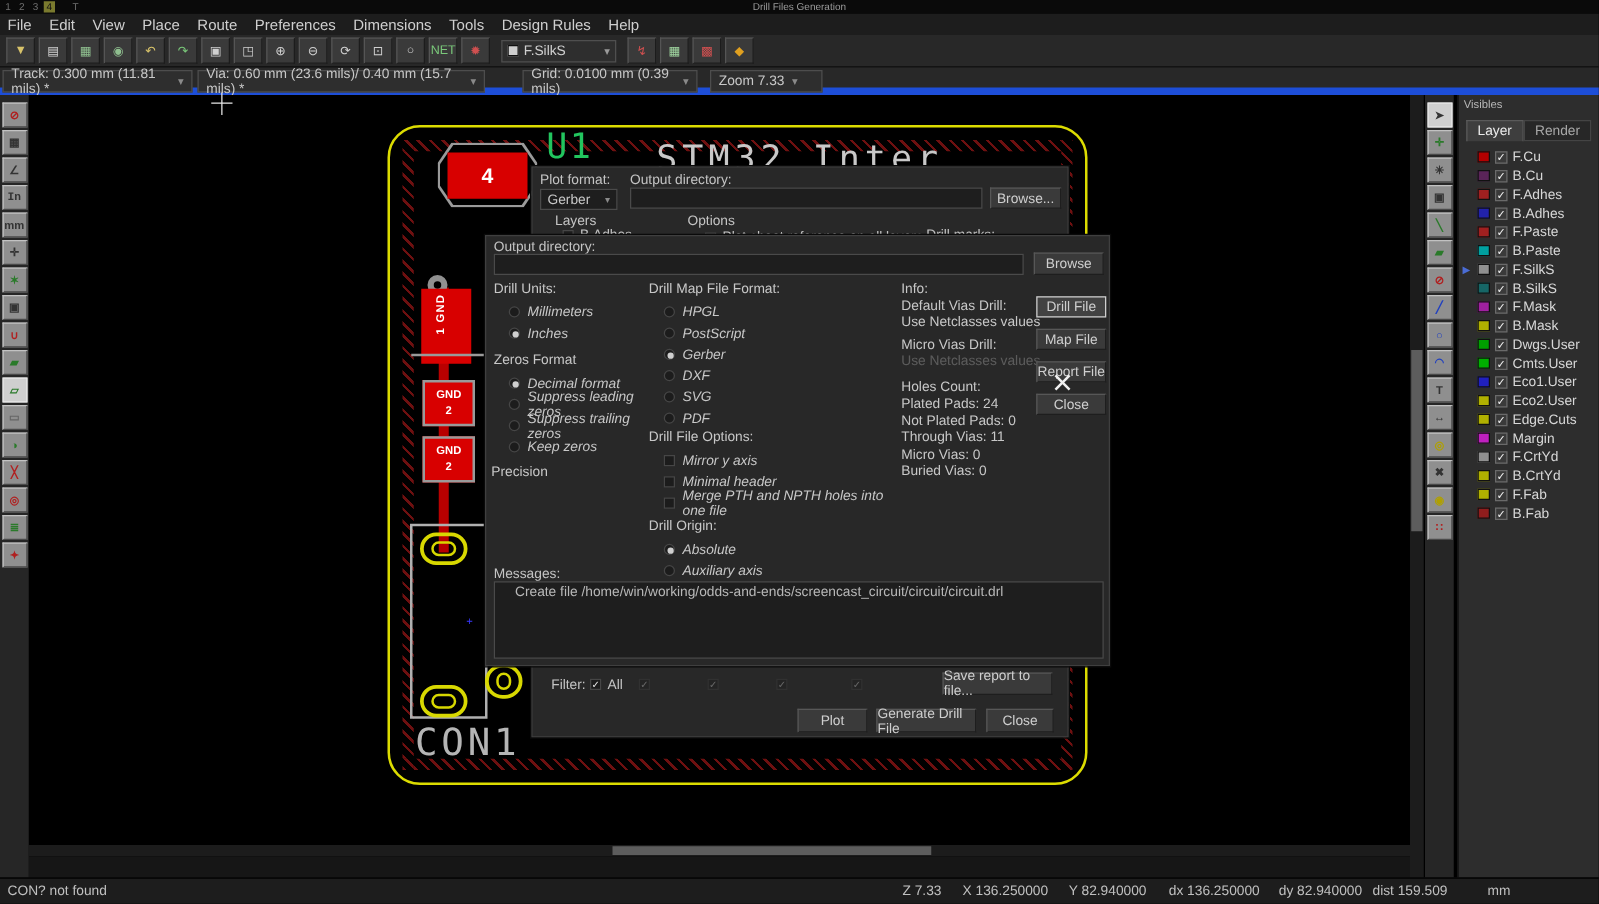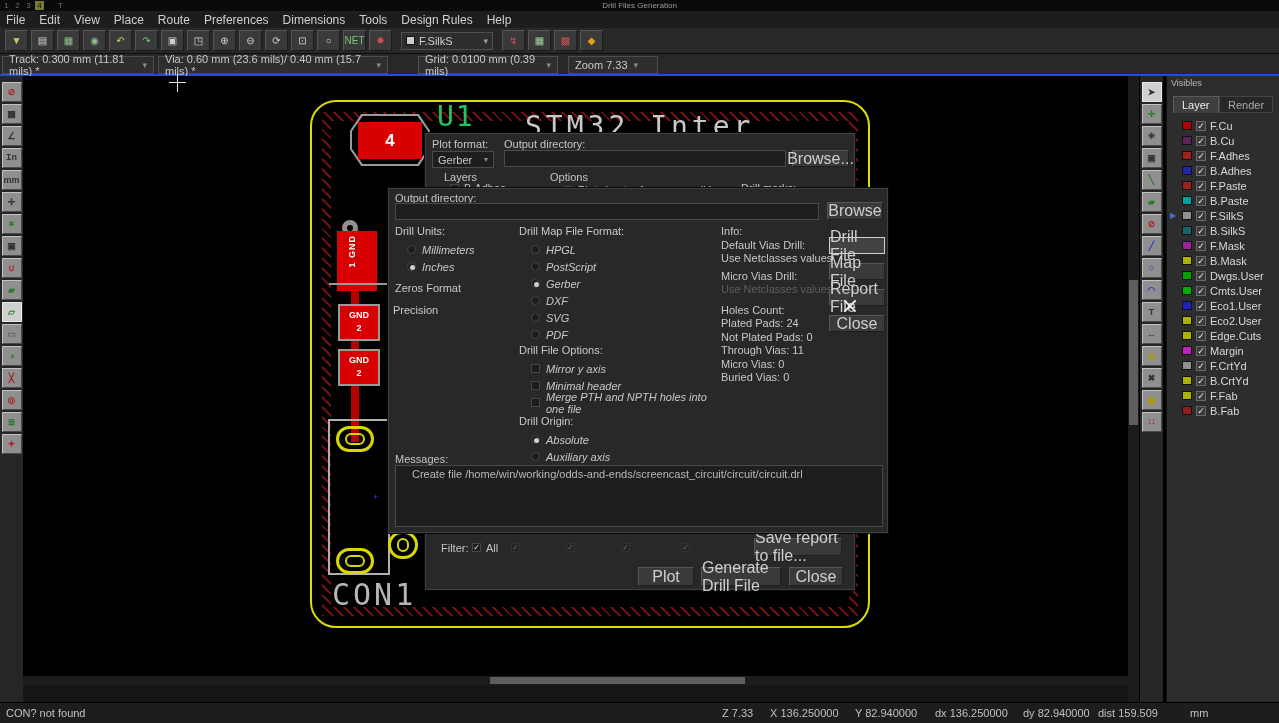--- a/index.html
+++ b/index.html
@@ -23,21 +23,21 @@
     border-bottom:1px solid #0d0d0d; display:flex; align-items:center; gap:3px; padding-left:5px; }
   .tbtn { width:23px; height:21px; background:#3a3a3a; border:1px solid #1c1c1c;
     border-top-color:#555; border-left-color:#555; color:#cfcfcf;
     font-size:12px; display:flex; align-items:center; justify-content:center; }
   #layer-select { width:92px; height:18px; background:#2e2e2e; border:1px solid #4f4f4f;
     display:flex; align-items:center; gap:4px; padding:0 4px; color:#d0d0d0; font-size:11px; margin:0 6px; }
   #layer-select .sw { width:9px; height:9px; background:#cfcfcf; border:1px solid #111; }
   #layer-select .arr { margin-left:auto; color:#9a9a9a; font-size:9px; }
 
   #auxbar { left:0; top:54px; width:1279px; height:22px; background:#282828;
-    border-bottom:2px solid #1d4ed8; }
+    border-bottom:6px solid #1d4ed8; }
   .auxbox { position:absolute; top:2px; height:18px; background:#2e2e2e; border:1px solid #4d4d4d;
     color:#c8c8c8; font-size:11px; display:flex; align-items:center; padding:0 6px; gap:6px; }
   .auxbox .arr { color:#8a8a8a; font-size:9px; }
 
   
   .vtoolbar { width:23px; background:#262626; display:flex; flex-direction:column;
     align-items:center; gap:2px; padding-top:6px; }
   .vbtn { width:20px; height:20px; background:#8f8f8f; border:1px solid #4a4a4a;
     border-top-color:#c2c2c2; border-left-color:#c2c2c2;
     font-size:11px; font-weight:bold; display:flex; align-items:center; justify-content:center; }
@@ -100,21 +100,21 @@
   #u1-txt { left:437px; top:100px; font-size:28px; color:#22c55e; letter-spacing:2px; }
   #stm-txt { left:525px; top:110px; font-size:28px; color:#c8c8c8; letter-spacing:4px;text-align:right; }
   #blue-mark { left:373px; top:492px; color:#3838ff; font-size:9px; }
 
   
   .dialog { background:#282828; border:1px solid #3f3f3f; outline:1px solid #0a0a0a;
     color:#c8c8c8; font-size:11px; }
   .dlabel { position:absolute; color:#c4c4c4; }
   .dinput { position:absolute; background:#1e1e1e; border:1px solid #4a4a4a; height:17px; }
   .dbtn { position:absolute; background:#3a3a3a; border:1px solid #1e1e1e;
-    border-top-color:#575757; border-left-color:#575757; color:#cfcfcf; font-size:16px;
+    border-top-color:#575757; border-left-color:#575757; color:#cfcfcf; font-size:11px;
     display:flex; align-items:center; justify-content:center; }
   .dbtn.focused { background:#424242; border:1px solid #cfcfcf; }
   .opt { display:flex; align-items:center; gap:6px; height:17px;font-style:italic; }
   .radio { width:9px; height:9px; border-radius:50%; background:#1c1c1c; border:1px solid #464646;
     position:relative; flex:0 0 auto; }
   .radio.on::after { content:""; position:absolute; left:2px; top:2px; width:5px; height:5px;
     border-radius:50%; background:#cfcfcf; }
   .dcb { width:9px; height:9px; background:#1c1c1c; border:1px solid #464646;
     font-size:8px; line-height:8px; text-align:center; color:#e8e8e8; flex:0 0 auto; }
   .dcb.on::after { content:"✓"; }
@@ -292,20 +292,39 @@
     <span class="opt">
         <span class="radio"></span>
         <span>Millimeters</span>
         </span>
         <span class="opt">
         <span class="radio on"></span>
         <span>Inches</span>
         </span>
       </span>
     <span class="grouplbl" style="margin-top:7px">Zeros Format</span>
+    <span class="optlist">
+
+    <span class="opt">
+        <span class="radio on"></span>
+        <span>Decimal format</span>
+        </span>
+        <span class="opt">
+        <span class="radio"></span>
+        <span>Suppress leading zeros</span>
+        </span>
+        <span class="opt">
+        <span class="radio"></span>
+        <span>Suppress trailing zeros</span>
+        </span>
+        <span class="opt">
+        <span class="radio"></span>
+        <span>Keep zeros</span>
+        </span>
+      </span>
     <span class="grouplbl" style="margin-top:6px;margin-left:-2px">Precision</span>
   </div>
 
   <div class="col" style="left:130px;top:36px;width:200px">
     <span class="grouplbl">Drill Map File Format:</span>
     <span class="optlist">
 
     <span class="opt">
         <span class="radio"></span>
         <span>HPGL</span>

